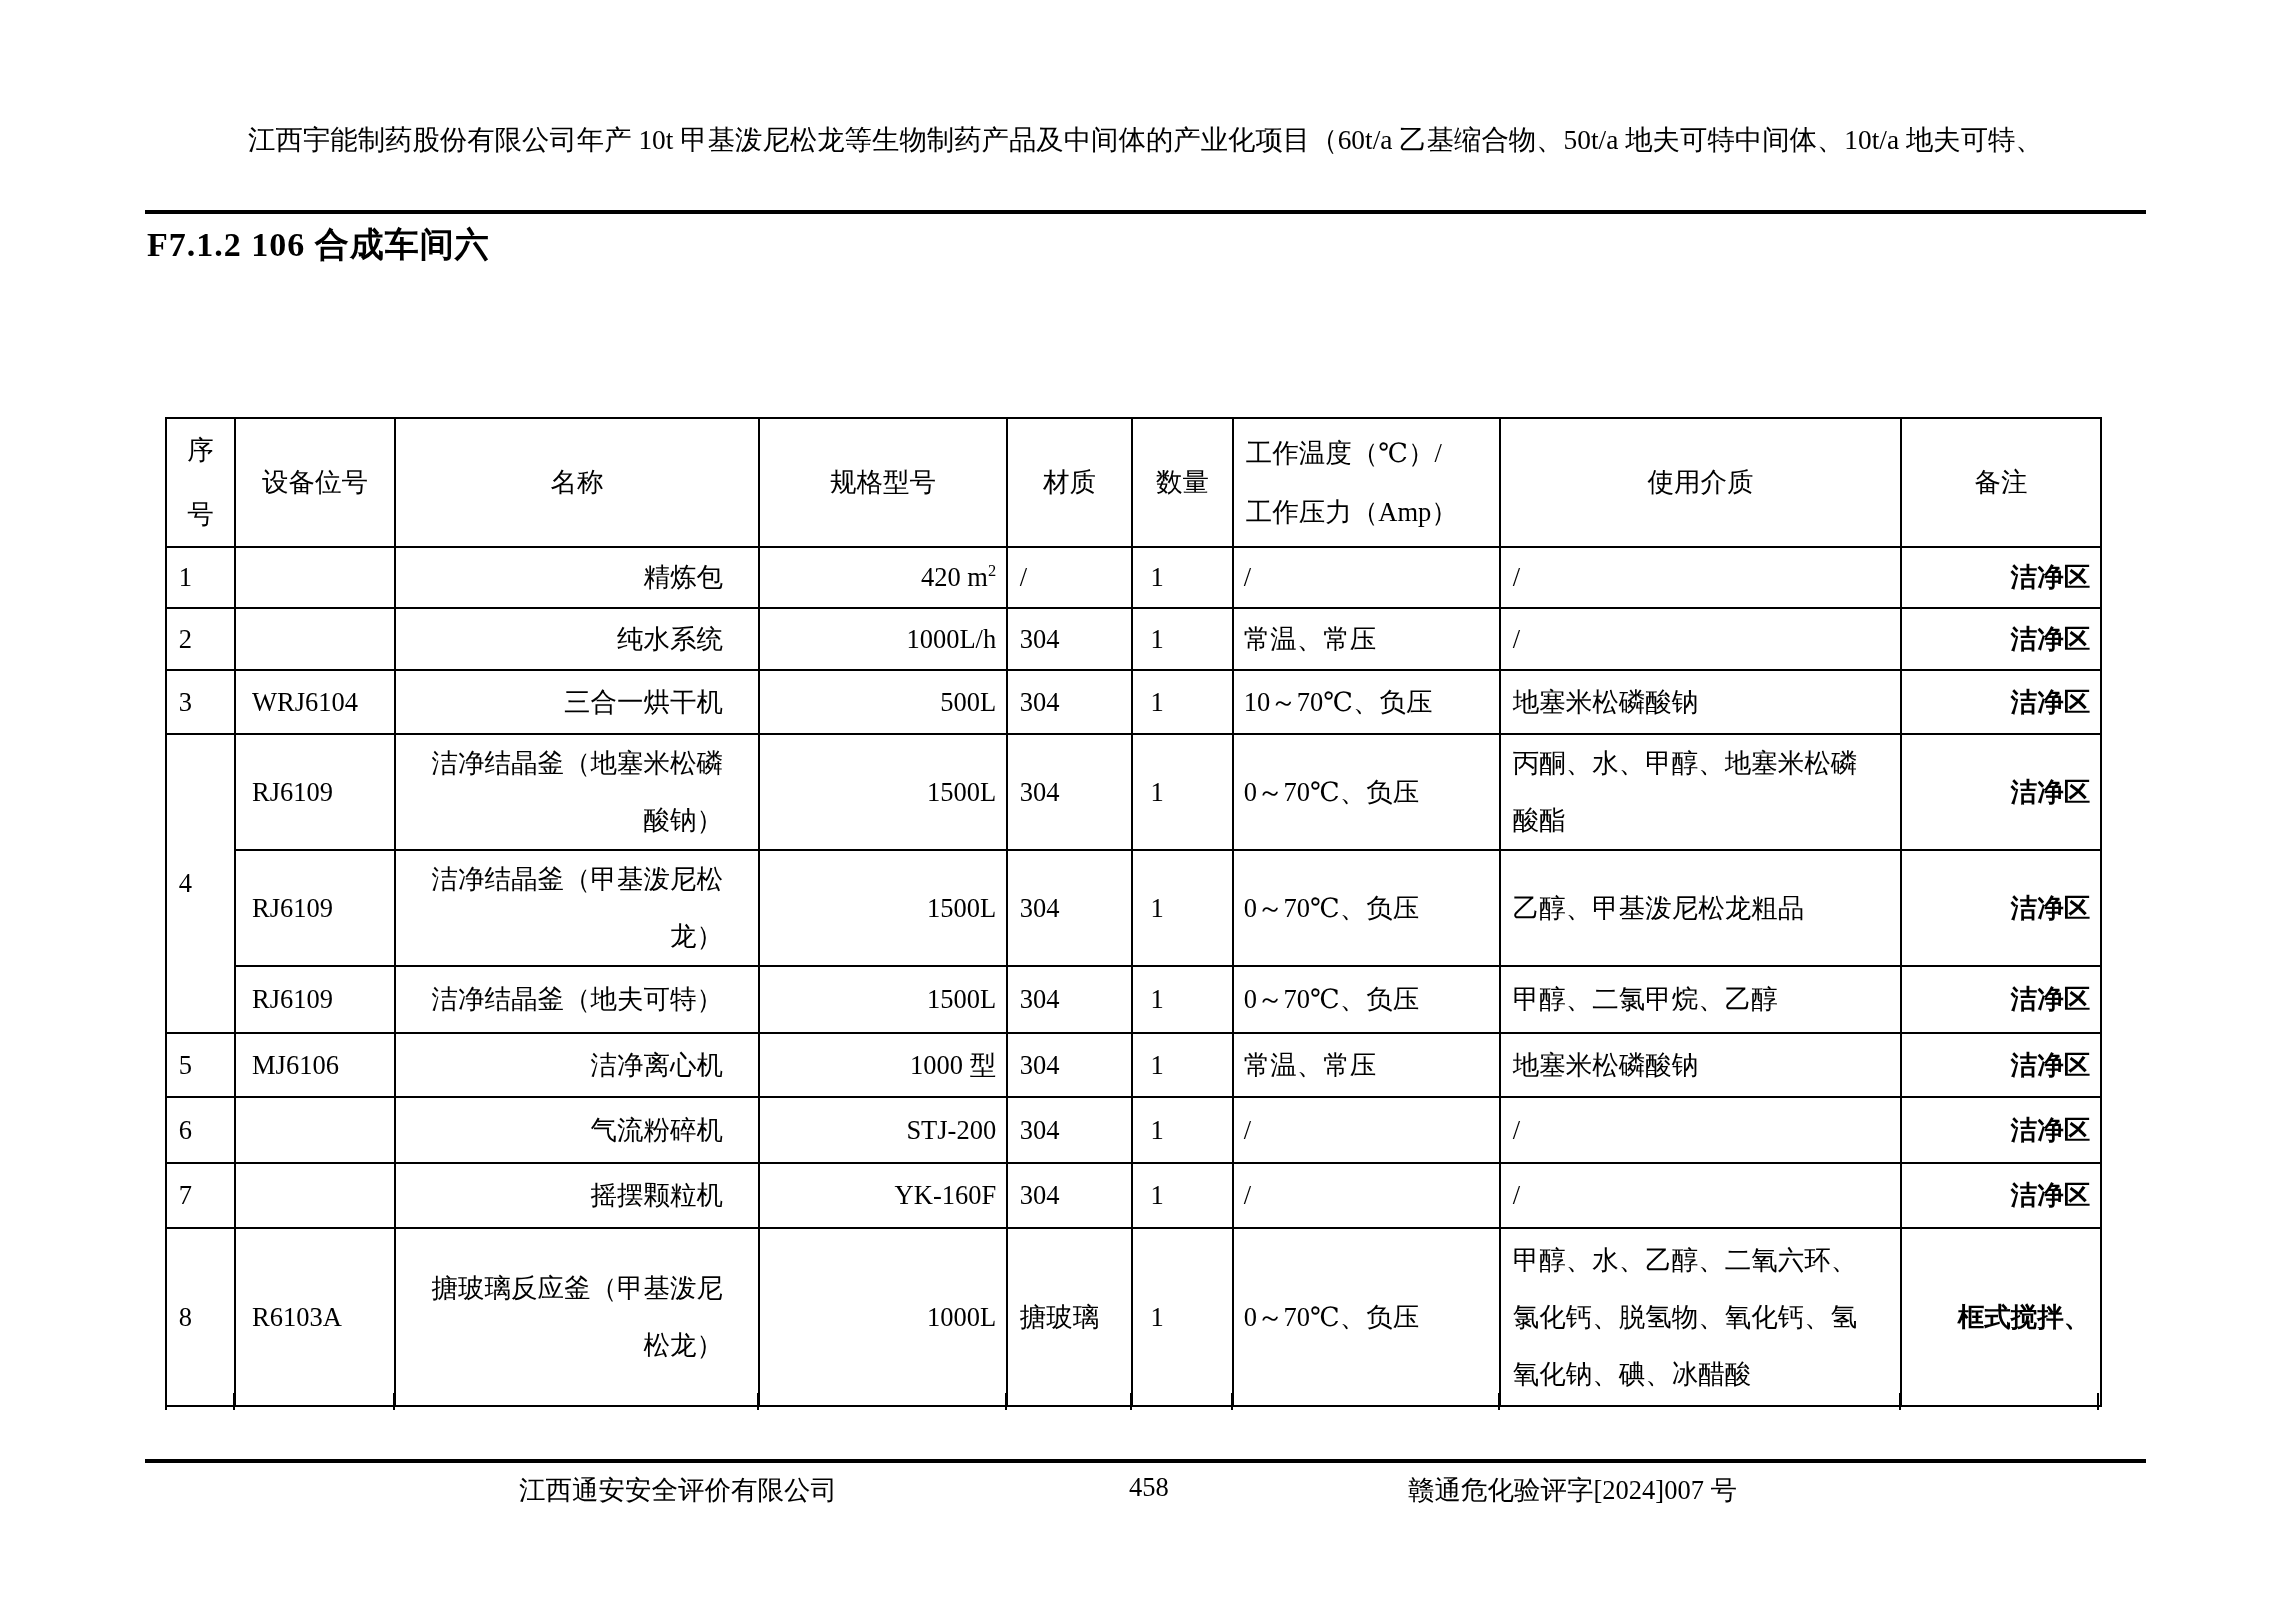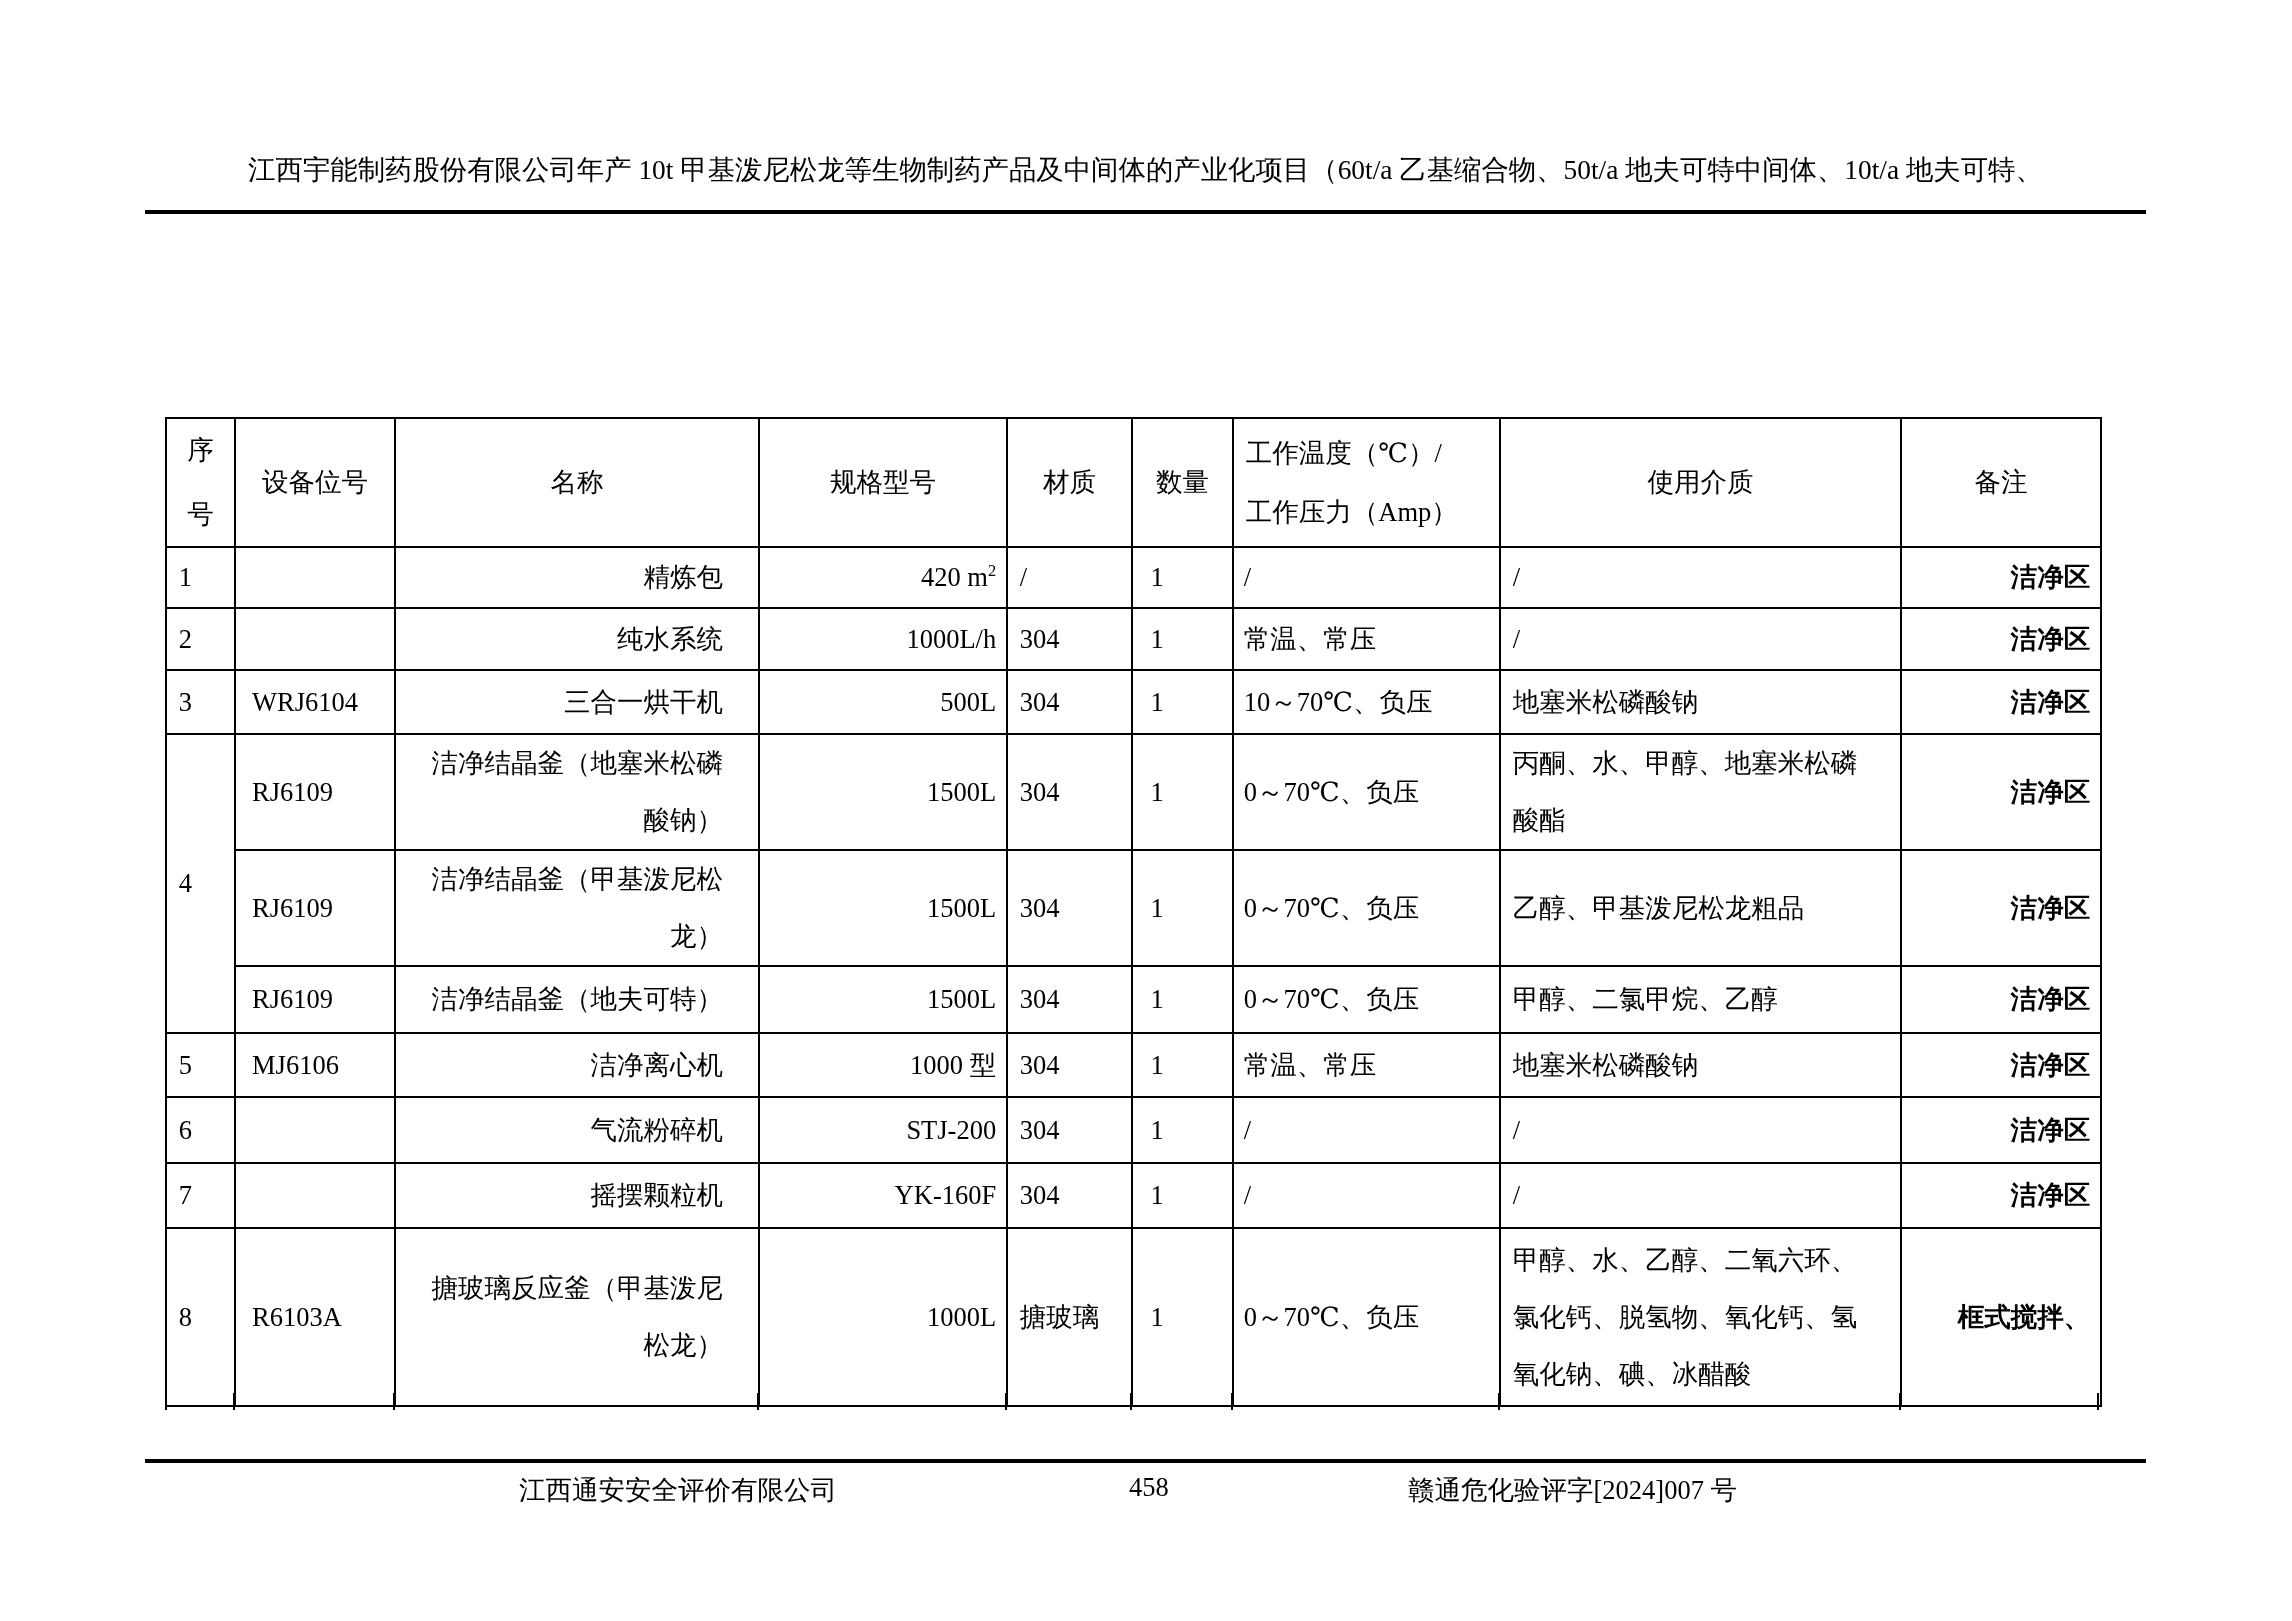--- a/index.html
+++ b/index.html
@@ -7,21 +7,21 @@
     position:relative;
     width:2293px;height:1621px;
     background:#ffffff;
     color:#000;
     font-family:"Liberation Serif","DejaVu Serif",serif;
     overflow:hidden;
   }
   
   .hdr{
     position:absolute;left:145px;top:120px;width:2001px;
-    text-align:center;font-size:27.4px;line-height:41px;margin-top:30px;
+    text-align:center;font-size:27.4px;line-height:41px;
   }
   .hdr .hline1{white-space:nowrap;}
   .rule{position:absolute;left:145px;width:2001px;height:3.9px;background:#000;}
   .rule-top{top:210px;}
   .rule-bottom{top:1459px;}
   .section{
     position:absolute;left:147px;top:222px;margin:0;
     font-size:34px;font-weight:bold;letter-spacing:1px;
   }
   .ttitle{
@@ -71,20 +71,21 @@
 <body>
 
 <div class="page">
 
   <div class="hdr">
     <div class="hline1">江西宇能制药股份有限公司年产 10t 甲基泼尼松龙等生物制药产品及中间体的产业化项目（60t/a 乙基缩合物、50t/a 地夫可特中间体、10t/a 地夫可特、</div>
   </div>
 
   <div class="rule rule-top"></div>
 
+  <h2 class="section">F7.1.2 106 合成车间六</h2>
 
 
   <table class="equip">
     <colgroup>
       <col style="width:69px">
         <col style="width:160px">
         <col style="width:364px">
       <col style="width:248px">
         <col style="width:125px">
         <col style="width:101px">

